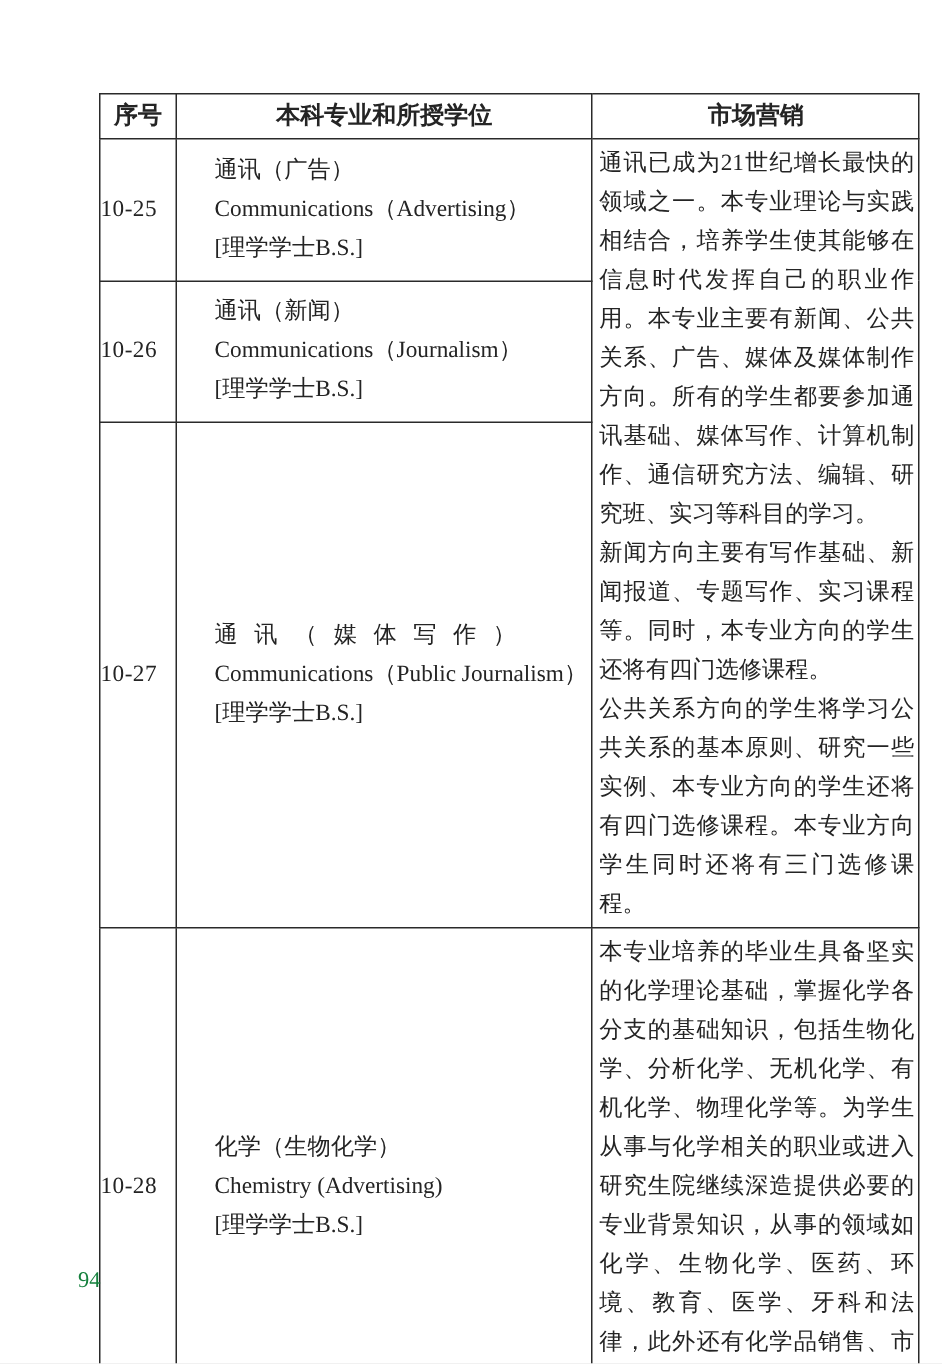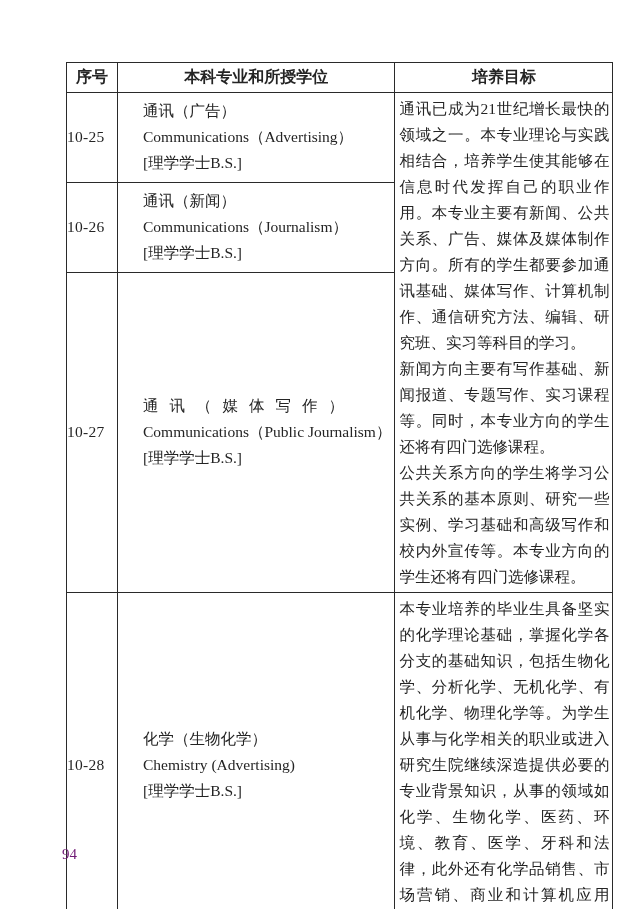--- a/index.html
+++ b/index.html
@@ -64,56 +64,56 @@
     margin-left: 40px;
   }
   td.obj p {
     text-align: justify;
     text-justify: inter-ideograph;
     line-height: 26px;
     font-size: 15.5px;
   }
   .pageno {
     position: absolute;
-    left: 62px;
+    left: 52px;
     top: 846px;
     font-size: 15px;
-    color: #701a75;
+    color: #15803d;
   }
 </style>
 </head>
 <body>
 
 <div class="page">
 
   <table class="majors">
     <colgroup>
       <col class="c-num">
       <col class="c-major">
       <col class="c-obj">
     </colgroup>
     <thead>
       <tr class="hdr">
         <th>序号</th>
         <th>本科专业和所授学位</th>
-        <th>培养目标</th>
+        <th>市场营销</th>
       </tr>
     </thead>
     <tbody>
       <tr class="r10-25">
         <td class="num">10-25</td>
         <td class="major">
           <div class="ln">通讯（广告）</div>
           <div class="ln">Communications（Advertising）</div>
           <div class="ln">[理学学士B.S.]</div>
         </td>
         <td class="obj" rowspan="3">
           <p>通讯已成为21世纪增长最快的领域之一。本专业理论与实践相结合，培养学生使其能够在信息时代发挥自己的职业作用。本专业主要有新闻、公共关系、广告、媒体及媒体制作方向。所有的学生都要参加通讯基础、媒体写作、计算机制作、通信研究方法、编辑、研究班、实习等科目的学习。</p>
           <p>新闻方向主要有写作基础、新闻报道、专题写作、实习课程等。同时，本专业方向的学生还将有四门选修课程。</p>
-          <p>公共关系方向的学生将学习公共关系的基本原则、研究一些实例、学习基础和高级写作和校内外宣传等。本专业方向的学生还将有四门选修课程。</p>
+          <p>公共关系方向的学生将学习公共关系的基本原则、研究一些实例、本专业方向的学生还将有四门选修课程。本专业方向学生同时还将有三门选修课程。</p>
         </td>
       </tr>
       <tr class="r10-26">
         <td class="num">10-26</td>
         <td class="major">
           <div class="ln">通讯（新闻）</div>
           <div class="ln">Communications（Journalism）</div>
           <div class="ln">[理学学士B.S.]</div>
         </td>
       </tr>

